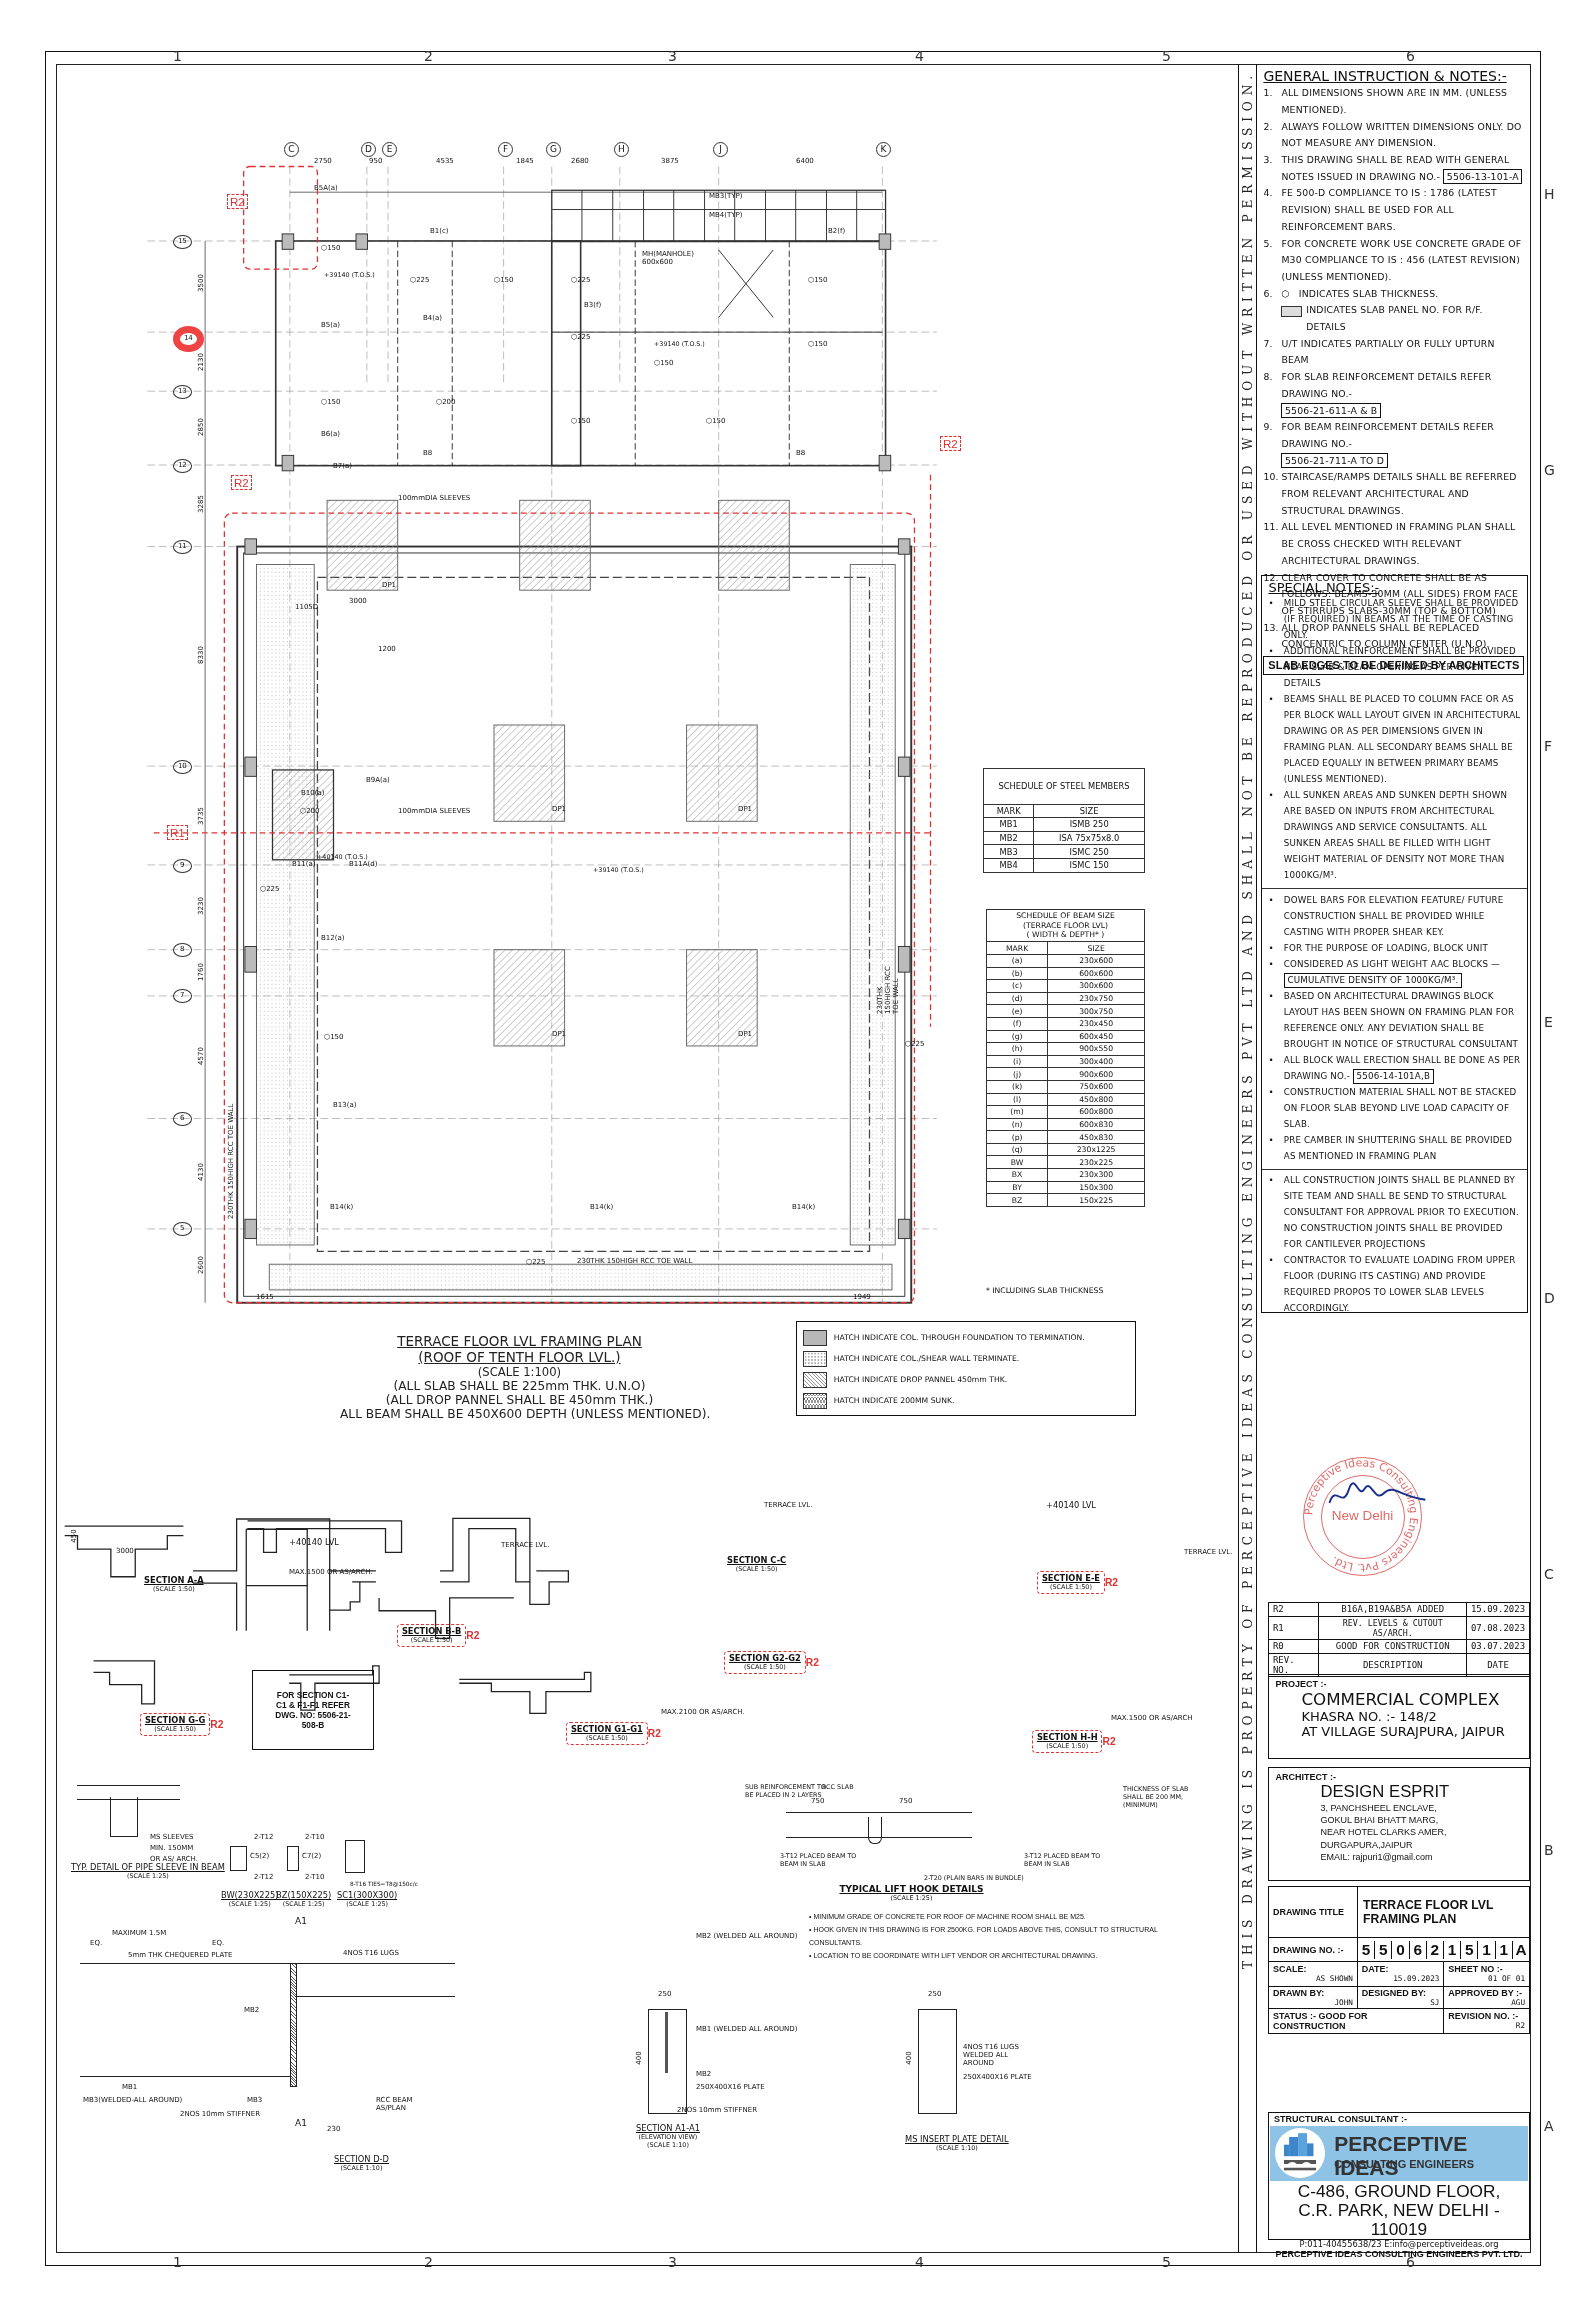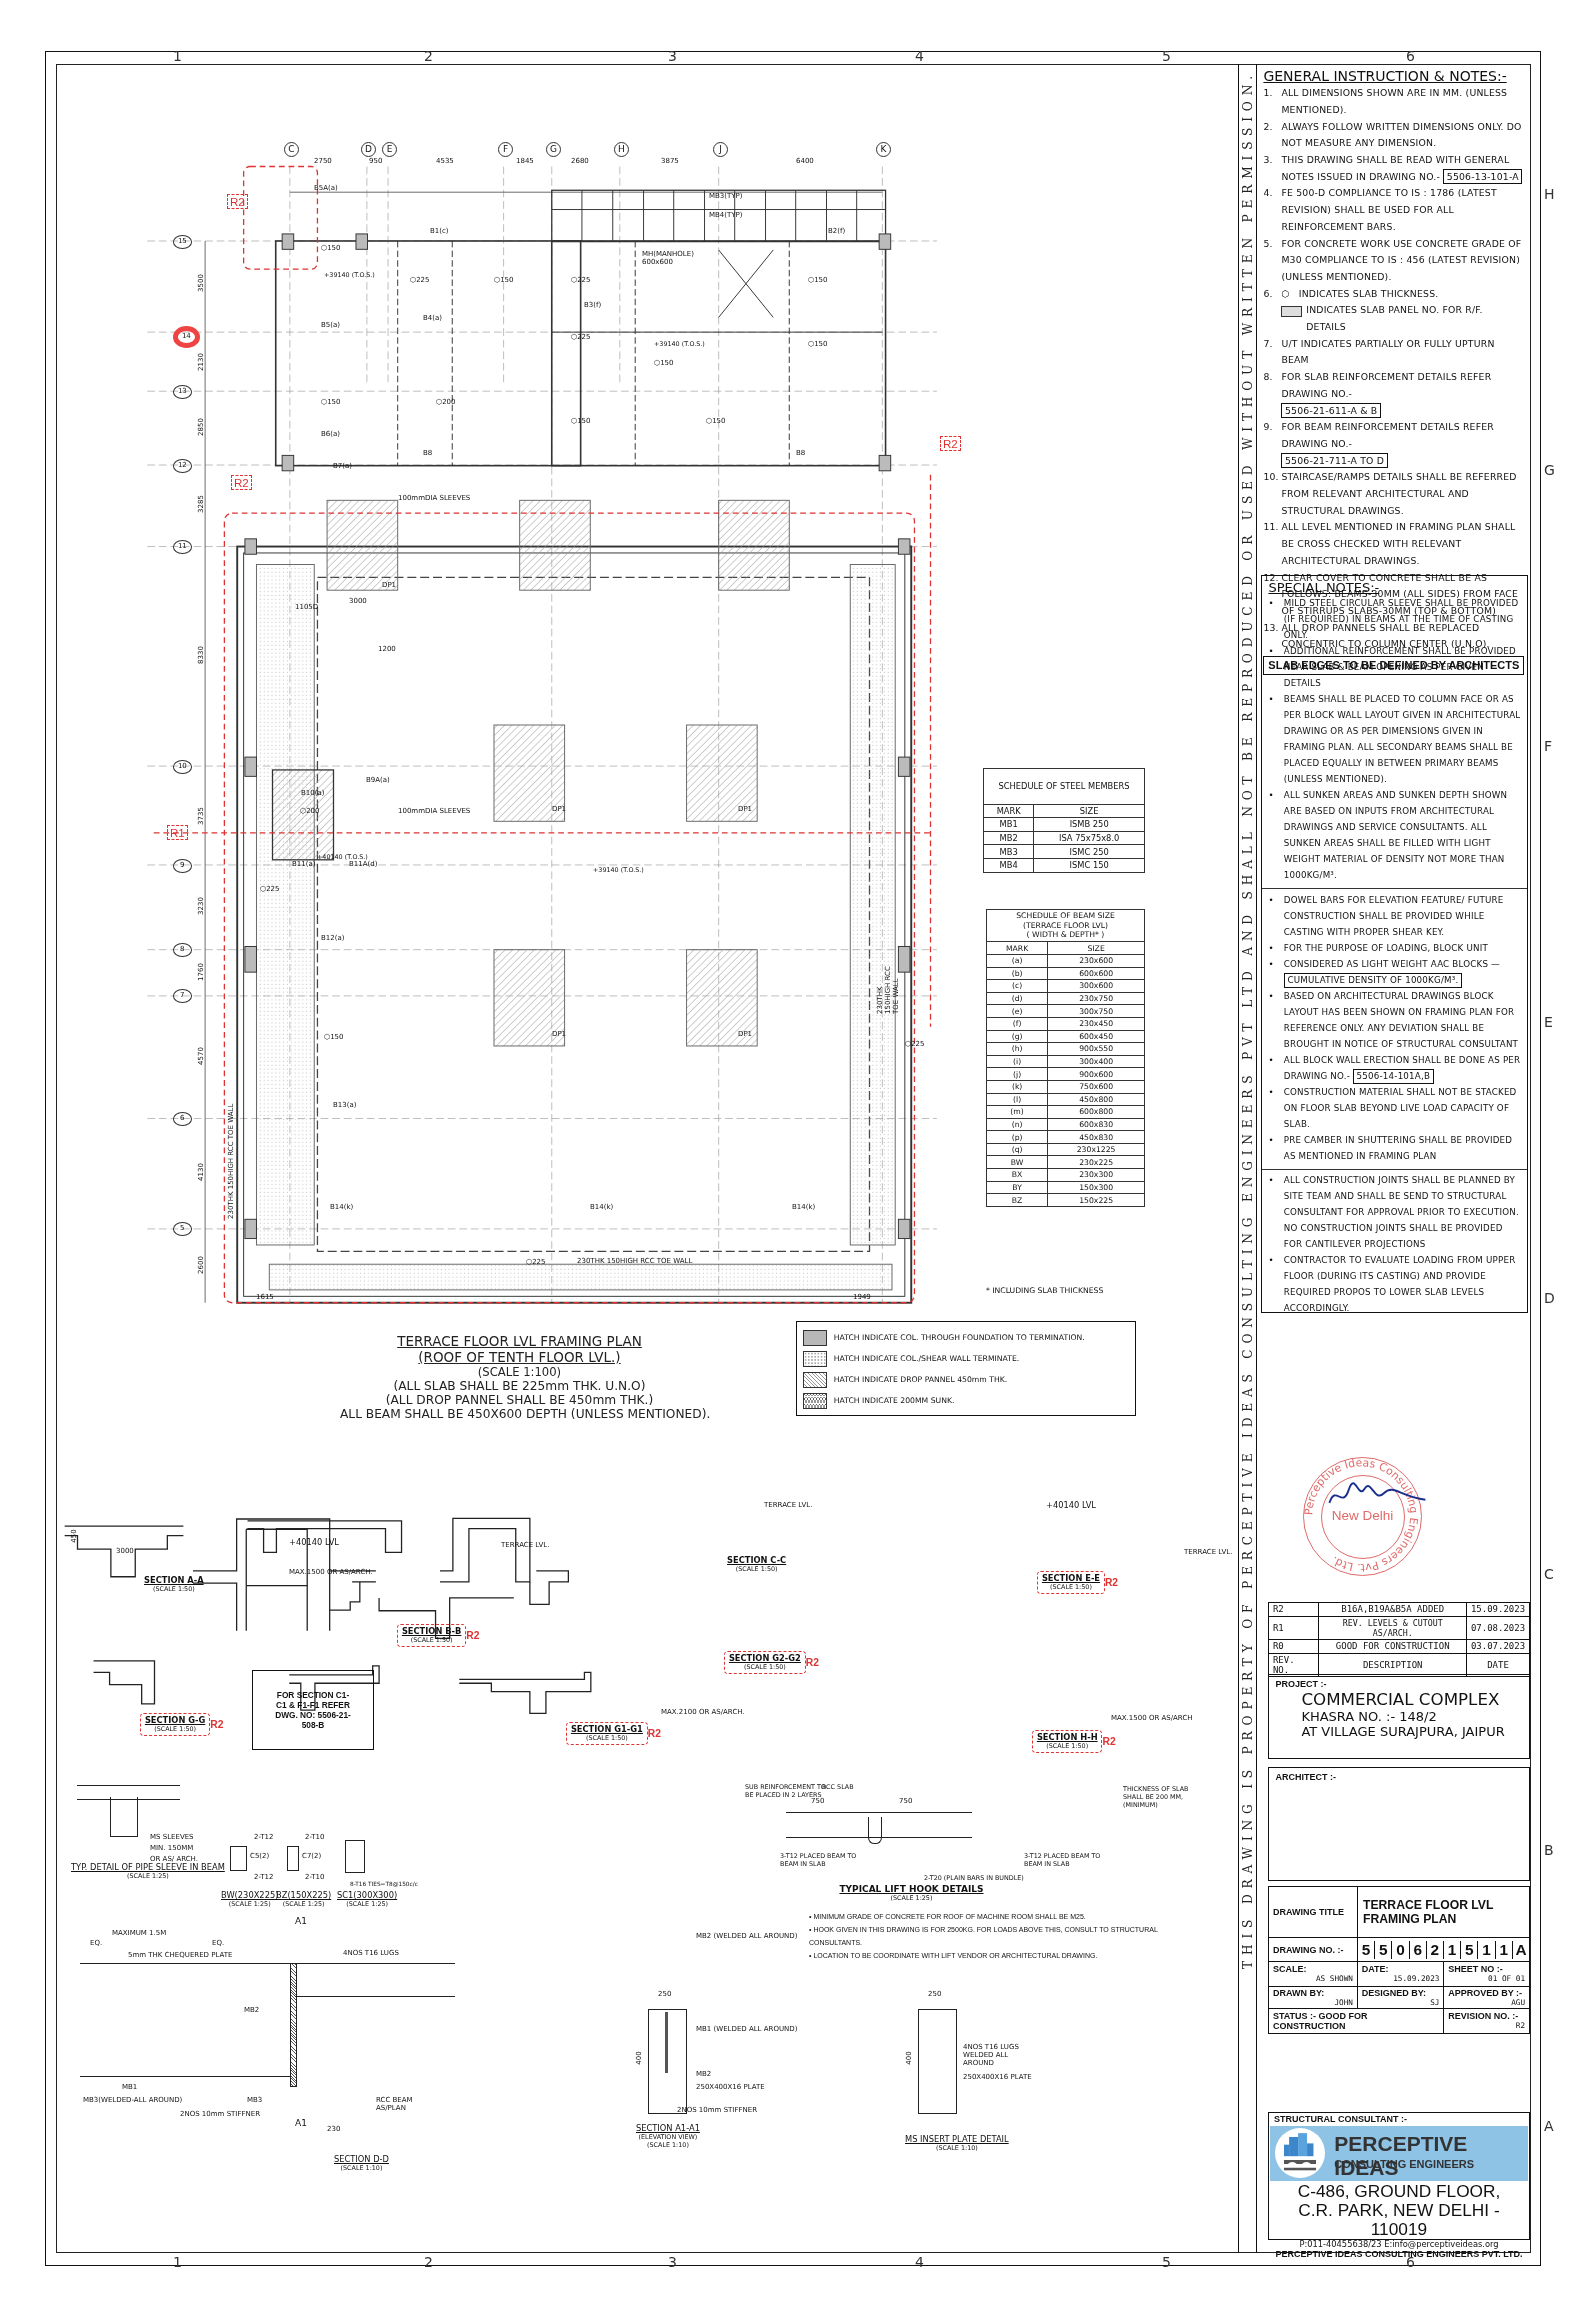--- a/index.html
+++ b/index.html
@@ -229,20 +229,28 @@
   <div class="lbl">PROJECT :-</div>
   <div style="padding-left:26px;font-family:'DejaVu Sans',sans-serif;">
     <div style="font-size:16.7px">COMMERCIAL COMPLEX</div>
     <div style="font-size:13px">KHASRA NO. :- 148/2</div>
     <div style="font-size:13px">AT VILLAGE SURAJPURA, JAIPUR</div>
   </div>
 </div>
 
 <div class="abs boxed" style="left:1268px;top:1767px;width:262px;height:114px;padding:3.9px 6.4px;">
   <div class="lbl">ARCHITECT :-</div>
+  <div style="padding-left:45px;font-family:'Liberation Sans',sans-serif;">
+    <div style="font-size:16.7px">DESIGN ESPRIT</div>
+    <div style="font-size:9px;line-height:12.2px">3, PANCHSHEEL ENCLAVE,</div>
+    <div style="font-size:9px;line-height:12.2px">GOKUL BHAI BHATT MARG,</div>
+    <div style="font-size:9px;line-height:12.2px">NEAR HOTEL CLARKS AMER,</div>
+    <div style="font-size:9px;line-height:12.2px">DURGAPURA,JAIPUR</div>
+    <div style="font-size:9px;line-height:12.2px">EMAIL: rajpuri1@gmail.com</div>
+  </div>
 </div>
 
 <table class="abs tb" style="left:1268px;top:1886px;width:262px;border-collapse:collapse;">
   <tbody>
       <tr style="height:51px">
     <td style="width:83px;vertical-align:middle;padding-left:3.9px" class="lbl">DRAWING TITLE</td>
     <td colspan="2" style="vertical-align:middle;padding-left:5.1px;font-weight:bold;font-size:12.2px;">TERRACE FLOOR LVL FRAMING PLAN</td>
   </tr>
   <tr style="height:24.4px">
     <td style="vertical-align:middle;padding-left:3.9px" class="lbl">DRAWING NO. :-</td>
@@ -441,21 +449,21 @@
 
   <div class="abs small" style="left:186px;top:29px">2750</div>
   <div class="abs small" style="left:241px;top:29px">950</div>
   <div class="abs small" style="left:308px;top:29px">4535</div>
   <div class="abs small" style="left:388px;top:29px">1845</div>
   <div class="abs small" style="left:443px;top:29px">2680</div>
   <div class="abs small" style="left:533px;top:29px">3875</div>
   <div class="abs small" style="left:668px;top:29px">6400</div>
 
   <div class="abs small" style="left:45px;top:107px;width:16.7px;height:11.6px;border:1px solid #333;border-radius:50%;text-align:center;line-height:11.6px">15</div>
-  <div class="abs small" style="left:45px;top:198px;width:16.7px;height:11.6px;border:5px solid #ef4444;border-radius:50%;text-align:center;line-height:11.6px">14</div>
+  <div class="abs small" style="left:45px;top:198px;width:16.7px;height:11.6px;border:7px solid #ef4444;border-radius:50%;text-align:center;line-height:11.6px">14</div>
   <div class="abs small" style="left:45px;top:257px;width:16.7px;height:11.6px;border:1px solid #333;border-radius:50%;text-align:center;line-height:11.6px">13</div>
   <div class="abs small" style="left:45px;top:331px;width:16.7px;height:11.6px;border:1px solid #333;border-radius:50%;text-align:center;line-height:11.6px">12</div>
   <div class="abs small" style="left:45px;top:412px;width:16.7px;height:11.6px;border:1px solid #333;border-radius:50%;text-align:center;line-height:11.6px">11</div>
   <div class="abs small" style="left:45px;top:632px;width:16.7px;height:11.6px;border:1px solid #333;border-radius:50%;text-align:center;line-height:11.6px">10</div>
   <div class="abs small" style="left:45px;top:731px;width:16.7px;height:11.6px;border:1px solid #333;border-radius:50%;text-align:center;line-height:11.6px">9</div>
   <div class="abs small" style="left:45px;top:815px;width:16.7px;height:11.6px;border:1px solid #333;border-radius:50%;text-align:center;line-height:11.6px">8</div>
   <div class="abs small" style="left:45px;top:861px;width:16.7px;height:11.6px;border:1px solid #333;border-radius:50%;text-align:center;line-height:11.6px">7</div>
   <div class="abs small" style="left:45px;top:984px;width:16.7px;height:11.6px;border:1px solid #333;border-radius:50%;text-align:center;line-height:11.6px">6</div>
   <div class="abs small" style="left:45px;top:1094px;width:16.7px;height:11.6px;border:1px solid #333;border-radius:50%;text-align:center;line-height:11.6px">5</div>
 

